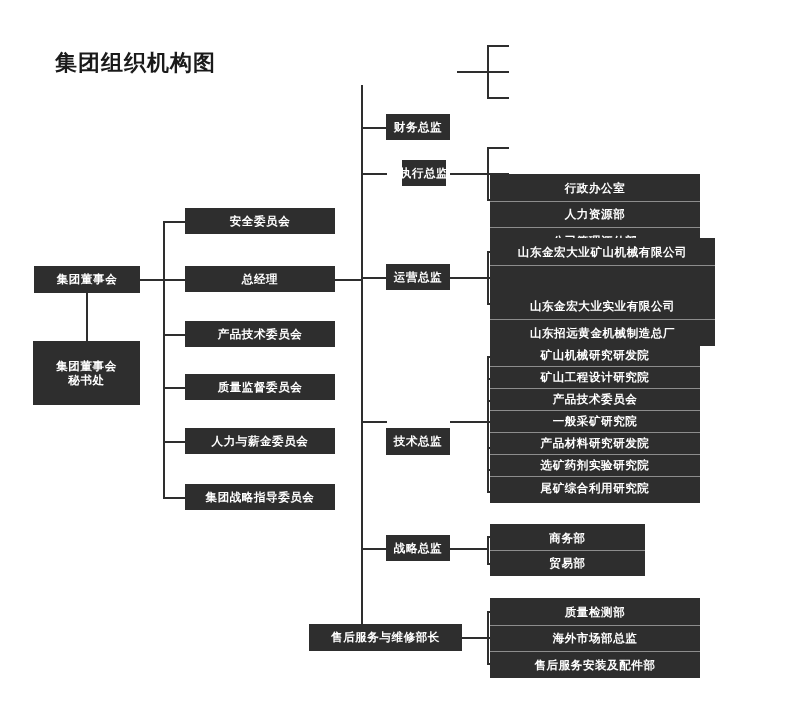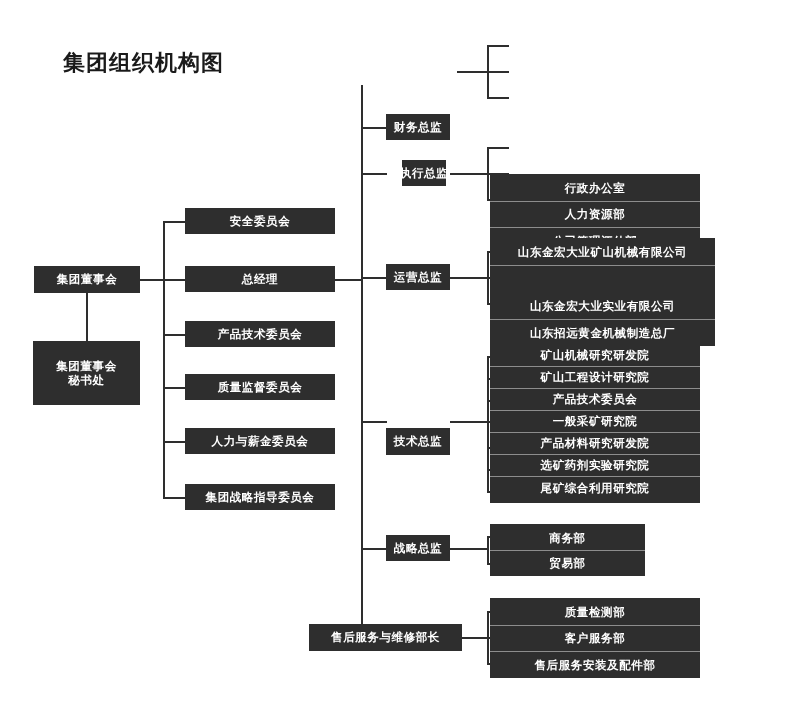--- a/index.html
+++ b/index.html
@@ -14,21 +14,20 @@
     width:800px;height:704px;
   }
   .title{
     position:absolute;
     left:55px; top:48px;
     font-size:22px;
     font-weight:bold;
     color:#1a1a1a;
     letter-spacing:1px;
     white-space:nowrap;
-    margin-left:8px;
   }
   
   .node{
     position:absolute;
     background:#2e2e2e;
     color:#ffffff;
     display:flex;
     align-items:center;
     justify-content:center;
     text-align:center;
@@ -196,17 +195,17 @@
     <div class="row" style="height:22px;">尾矿综合利用研究院</div>
   </div>
 
   <div class="stack" style="left:490px; top:524px; width:155px; height:52px;">
     <div class="row" style="height:25px;">商务部</div>
     <div class="row" style="height:25px;">贸易部</div>
   </div>
 
   <div class="stack" style="left:490px; top:598px; width:210px; height:78px;">
     <div class="row" style="height:26px;">质量检测部</div>
-    <div class="row" style="height:26px;">客户服务部</div>
+    <div class="row" style="height:26px;">海外市场部总监</div>
     <div class="row" style="height:26px;">售后服务安装及配件部</div>
   </div>
 
 </div>
 
 </body></html>

